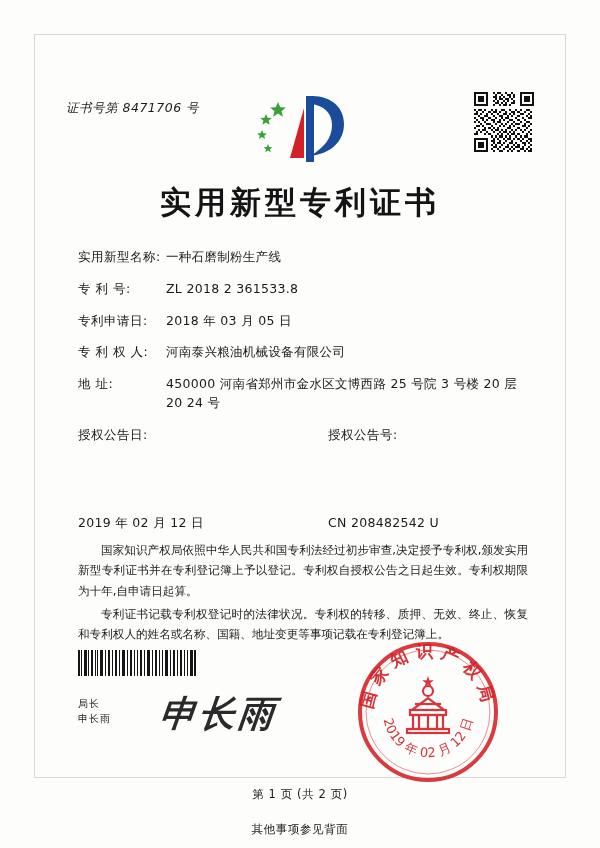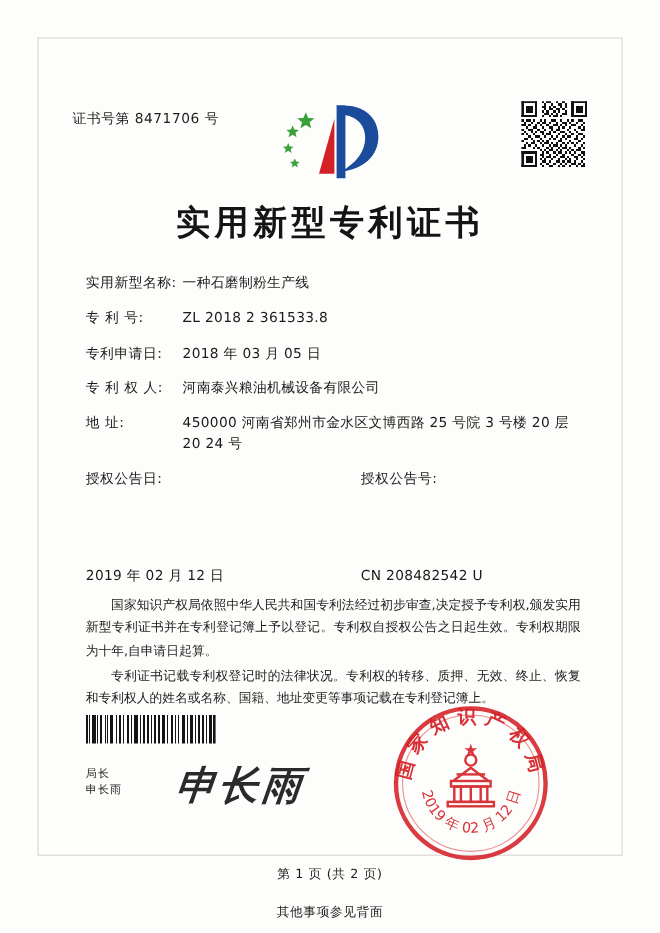--- a/index.html
+++ b/index.html
@@ -29,20 +29,21 @@
     width: 532px; height: 744px;
     border: 1px solid #d8d8d4;
     box-sizing: border-box;
   }
   .cert-number {
     position: absolute;
     left: 66px; top: 100px;
     font-size: 12.5px;
     letter-spacing: 0.5px;
     color: #1c1c1c;
+    font-style: italic;
   }
   
   .qr {
     position: absolute;
     right: 66px; top: 92px;
     width: 60px; height: 60px;
     background-color: #ffffff;
   }
   .qr svg { display: block; }
 

